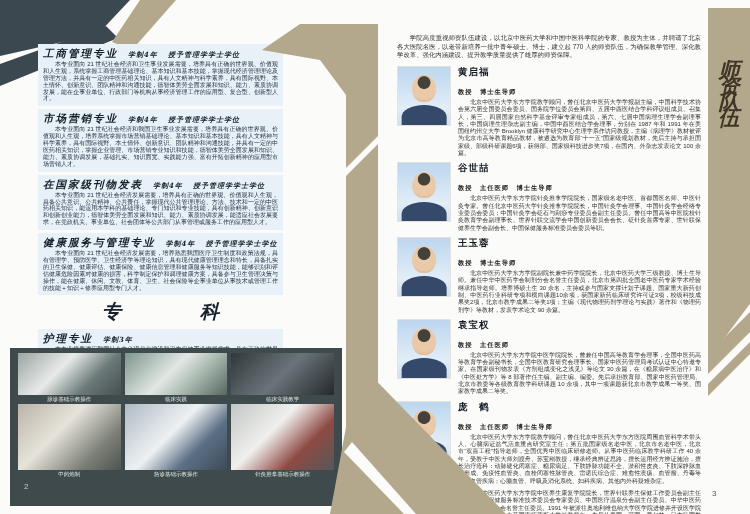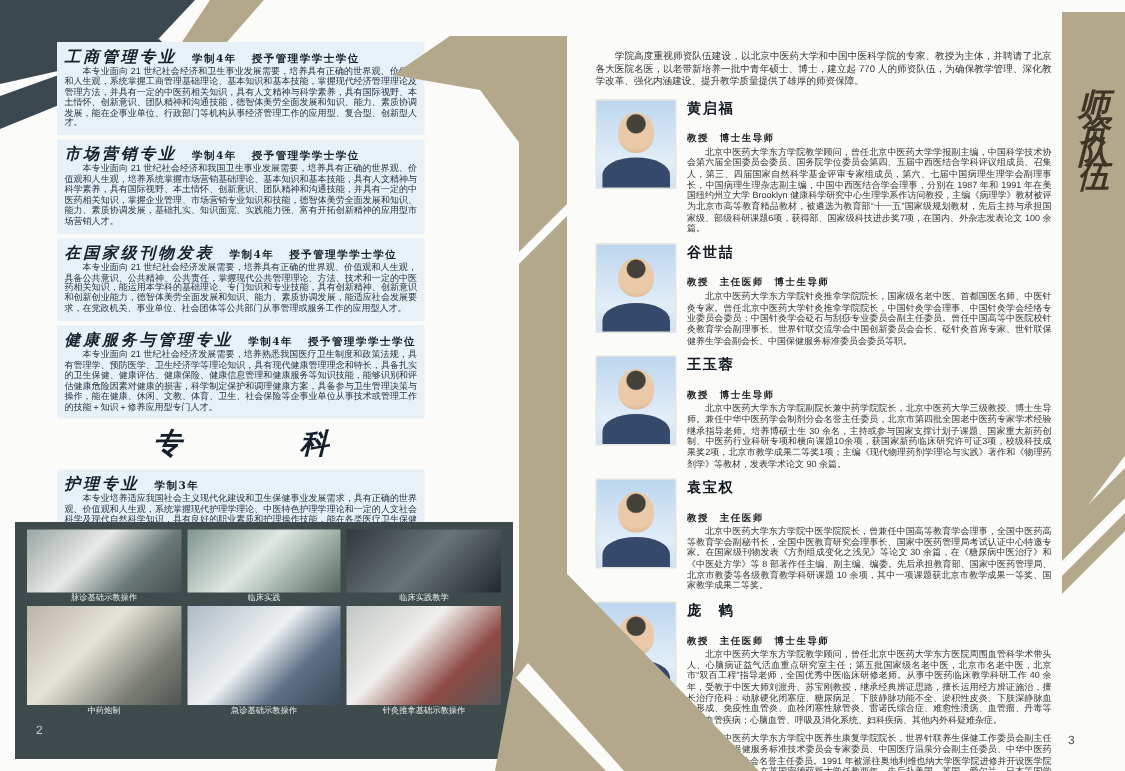--- a/index.html
+++ b/index.html
@@ -6,26 +6,26 @@
   .spread{
     position:relative; width:750px; height:514px; margin:0 auto;
     background:#fbfbf9; overflow:hidden;
     font-family:"Liberation Sans", sans-serif; color:#2a3442;
   }
   svg.deco{position:absolute;left:0;top:0;pointer-events:none;}
   #deco-back{z-index:0;}
   #deco-front{z-index:5;}
 
   
-  .left-col{position:absolute;left:38px;top:28px;width:245px;z-index:2;}
+  .left-col{position:absolute;left:38px;top:44px;width:245px;z-index:2;}
   .sec{background:var(--section-bg,#e9f1f8);padding:3px 5px 4px;margin-bottom:3px;}
   .sec-head{display:flex;align-items:baseline;gap:10px;white-space:nowrap;}
   .sec-title{font-family:"DejaVu Serif",serif;font-style:italic;font-weight:bold;
     font-size:10.5px;letter-spacing:2px;color:var(--heading,#16202c);}
-  .sec-meta{font-family:"DejaVu Serif",serif;font-weight:bold;
+  .sec-meta{font-family:"DejaVu Serif",serif;font-style:italic;font-weight:bold;
     font-size:7px;color:var(--heading,#16202c);letter-spacing:1px;text-align:right;}
   .sec-body{font-size:6px;line-height:1.15;text-align:justify;text-indent:2em;color:#223041;}
   .zhuanke{font-family:"DejaVu Serif",serif;font-style:italic;font-weight:bold;
     font-size:19px;color:var(--heading,#16202c);text-align:center;
     letter-spacing:30px;text-indent:30px;margin:4px 0 4px;}
 
   .photo-panel{position:absolute;left:10px;top:348px;width:332px;height:158px;
     background:var(--panel,#3e4a4c);z-index:3;padding:5px 8px;box-sizing:border-box;}
   .pp-grid{display:grid;grid-template-columns:repeat(3,1fr);gap:3px 4px;}
   .ph{width:100%;}

